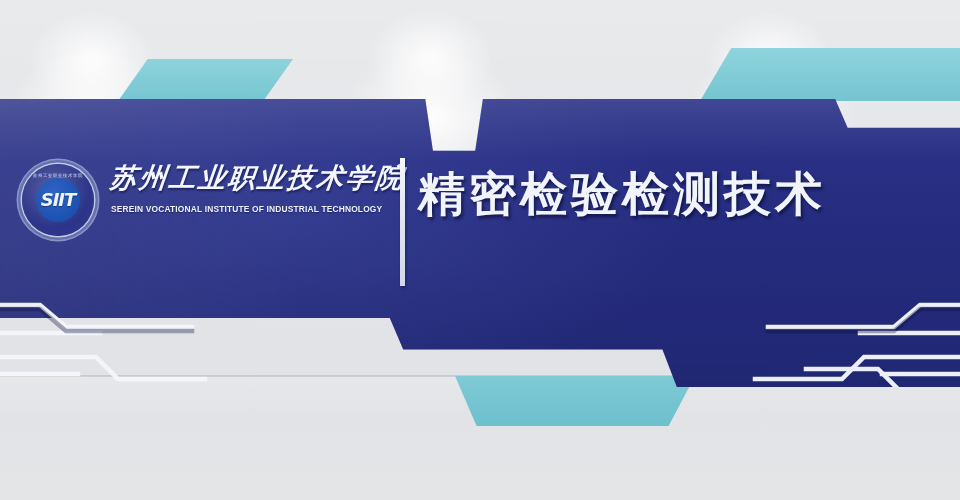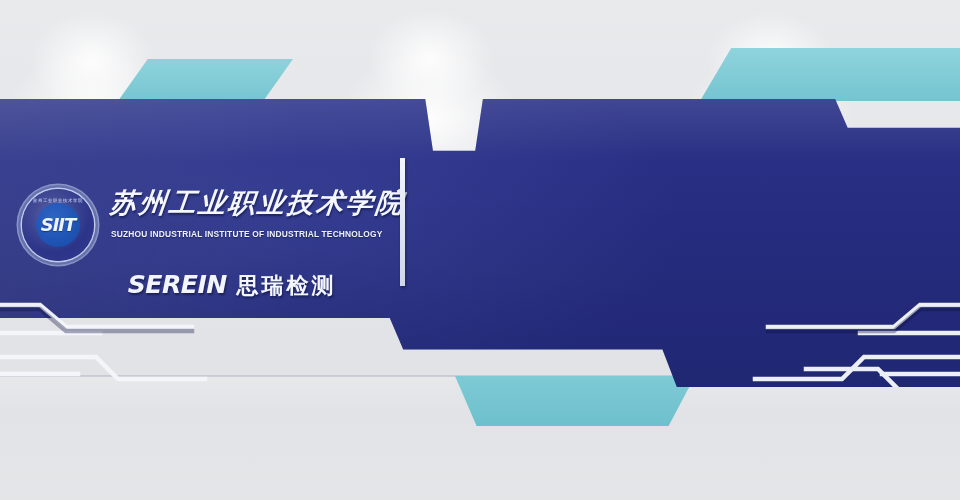--- a/index.html
+++ b/index.html
@@ -79,21 +79,21 @@
       70.5% 100%, 69.0% 87%, 42.0% 87%, 40.6% 76%,
       0% 76%
     );
   }
 
   
   .circuits{position:absolute;left:0;top:99px;width:960px;height:288px;pointer-events:none;}
 
   
   .logo-block{
-    position:absolute;left:18px;top:160px;width:372px;height:130px;margin-top:25px;
+    position:absolute;left:18px;top:160px;width:372px;height:130px;
   }
   .emblem{
     position:absolute;left:4px;top:4px;width:72px;height:72px;border-radius:50%;
     background:
       radial-gradient(circle at 42% 36%, rgba(255,255,255,.22) 0%, rgba(255,255,255,0) 60%),
       radial-gradient(circle, #2e3a8c 0%, #2b3488 55%, #343c90 100%);
     box-shadow:0 0 0 1.5px rgba(215,225,245,.80), 0 0 0 4px rgba(60,72,150,.45), 0 0 0 5.5px rgba(205,218,242,.55);
   }
   .emblem-inner{
     position:absolute;left:50%;top:50%;transform:translate(-50%,-50%);
@@ -198,26 +198,23 @@
 
   <div class="logo-block">
     <div class="emblem">
       <div class="emblem-arc">苏州工业职业技术学院</div>
       <div class="emblem-inner">
         <span class="emblem-mark">SIIT</span>
       </div>
     </div>
 
     <div class="uni-cn">苏州工业职业技术学院</div>
-    <div class="uni-en">SUZHOU INDUSTRIAL INSTITUTE OF INDUSTRIAL TECHNOLOGY</div>
-
-    <div class="serein-row">
-      <span class="serein-en">SEREIN</span>
-      <span class="serein-cn">思瑞检测</span>
-    </div>
+    <div class="uni-en">SEREIN VOCATIONAL INSTITUTE OF INDUSTRIAL TECHNOLOGY</div>
+
   </div>
 
   <div class="divider"></div>
 
   <div class="headline">
+    <span class="l1">精密检验检测技术</span>
   </div>
 
 </div>
 
 </body></html>

